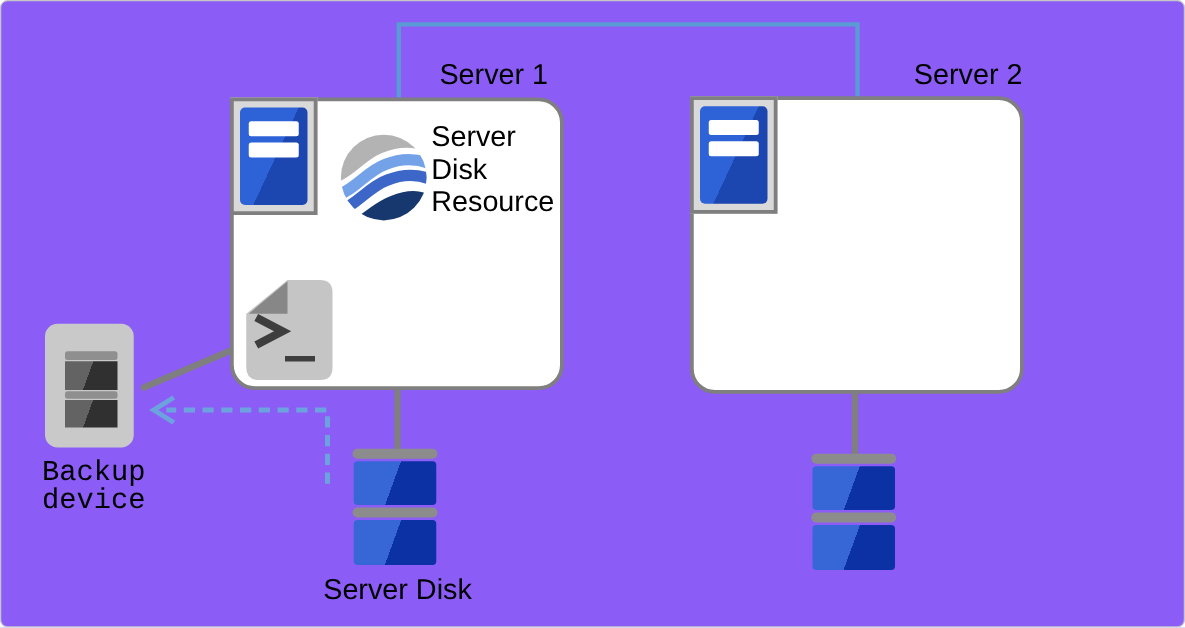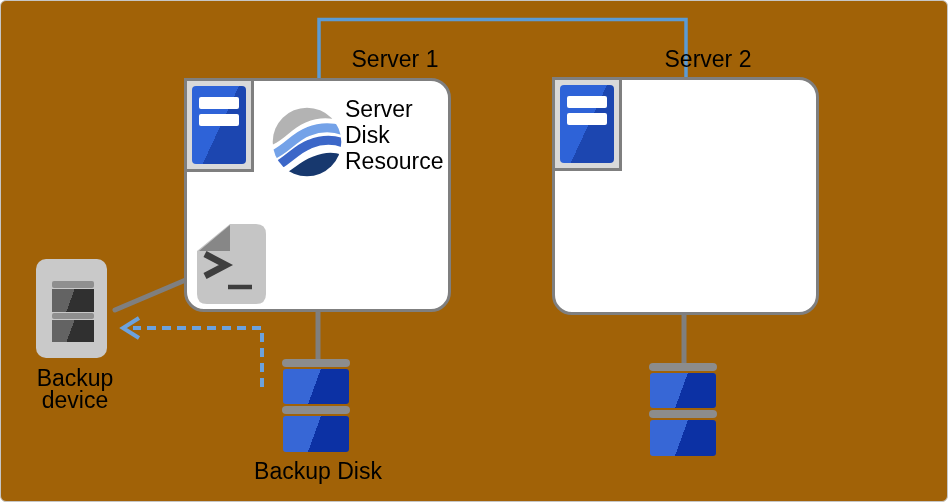--- a/index.html
+++ b/index.html
@@ -1,29 +1,29 @@
 <!DOCTYPE html>
 <html><head>
 <meta charset="utf-8">
 <style>
   html,body{margin:0;padding:0;background:#fff;font-family:"Liberation Sans",sans-serif;}
-  .canvas{position:relative;width:948px;height:502px;background:#a16207;border:1px solid #c6c6c6;
+  .canvas{position:relative;width:948px;height:502px;background:#8b5cf6;border:1px solid #c6c6c6;
           border-radius:6px;box-sizing:border-box;overflow:hidden;}
   .lines{position:absolute;left:0;top:0;z-index:1;}
   .box{position:absolute;background:#fff;border:3px solid #7f7f7f;border-radius:20px;
        box-sizing:border-box;z-index:2;}
   .server1-box{left:183px;top:77px;width:267px;height:234px;}
   .server2-box{left:551px;top:76px;width:267px;height:238px;}
   .label{position:absolute;color:#000;font-size:23px;z-index:4;white-space:pre-line;}
   .server-label{width:140px;text-align:center;}
   .server1-label{left:324px;top:45px;}
-  .server2-label{left:637px;top:45px;}
+  .server2-label{left:677px;top:45px;text-align:right;}
   .mdr-label{left:344px;top:95px;line-height:26px;}
   .tar-label{left:279px;top:247px;}
-  .backup-label{left:19px;top:366px;width:110px;text-align:center;line-height:22px;}
+  .backup-label{left:19px;top:366px;width:110px;text-align:center;line-height:22px;font-family:Liberation Mono, monospace;}
   .mirrordisk-label{left:241px;top:457px;width:152px;text-align:center;}
   .server-icon{position:absolute;background:#d9d9d9;border:3px solid #7f7f7f;box-sizing:border-box;
                z-index:3;display:flex;align-items:center;justify-content:center;}
   .server1-icon{left:183px;top:77px;width:70px;height:94px;}
   .server2-icon{left:551px;top:76px;width:70px;height:94px;}
   .tower{position:relative;width:54px;height:78px;border-radius:4px;
          background:linear-gradient(115deg,#2e63d8 52%,#1c46b0 52%);}
   .tower .bar{position:absolute;left:7px;width:40px;height:12px;background:#fff;border-radius:2px;}
   .bar1{top:11px;} .bar2{top:28px;}
   .icon-abs{position:absolute;z-index:3;}
@@ -116,15 +116,15 @@
     <div class="cap cap2"></div>
     <div class="body body2"></div>
   </div>
   <div class="disk disk2">
     <div class="cap cap1"></div>
     <div class="body body1"></div>
     <div class="cap cap2"></div>
     <div class="body body2"></div>
   </div>
 
-  <div class="label mirrordisk-label">Backup Disk</div>
+  <div class="label mirrordisk-label">Server Disk</div>
 
 </div>
 
 </body></html>

